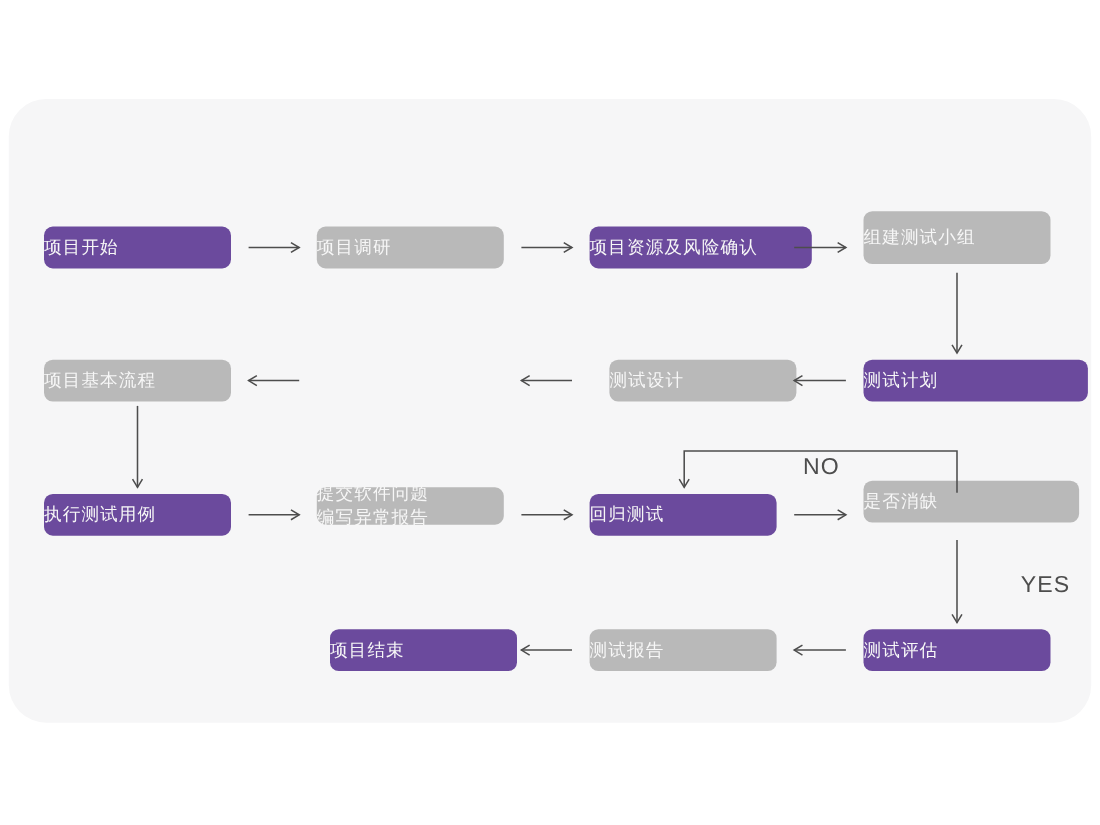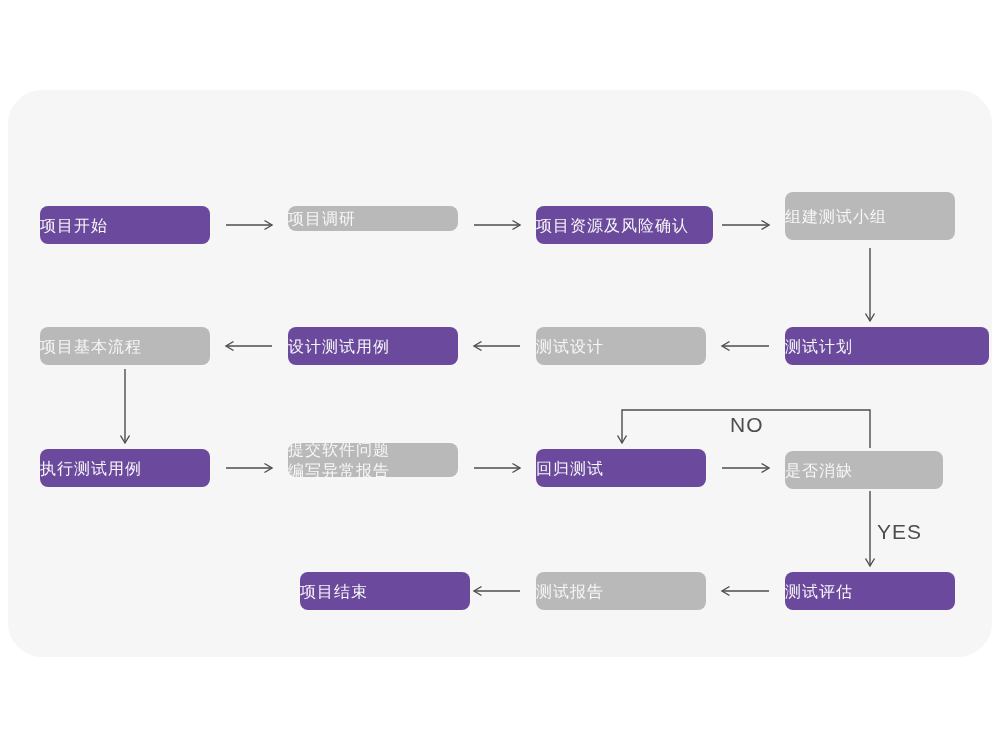--- a/index.html
+++ b/index.html
@@ -43,69 +43,66 @@
 </head>
 <body>
 
 <div class="stage">
   <div class="card"></div>
 
 
   <div class="node purple" style="left:40px;top:206px;width:170px;height:38px">
     <span>项目开始</span>
   </div>
-  <div class="node gray" style="left:288px;top:206px;width:170px;height:25px">
+  <div class="node gray" style="left:288px;top:206px;width:170px;height:38px">
     <span>项目调研</span>
   </div>
-  <div class="node purple" style="left:536px;top:206px;width:177px;height:38px">
+  <div class="node purple" style="left:536px;top:206px;width:202px;height:38px">
     <span>项目资源及风险确认</span>
   </div>
   <div class="node gray" style="left:785px;top:192px;width:170px;height:48px">
     <span>组建测试小组</span>
   </div>
 
   <div class="node gray" style="left:40px;top:327px;width:170px;height:38px">
     <span>项目基本流程</span>
   </div>
-  <div class="node purple" style="left:288px;top:327px;width:170px;height:38px">
-    <span>设计测试用例</span>
-  </div>
-  <div class="node gray" style="left:536px;top:327px;width:170px;height:38px">
+  <div class="node gray" style="left:554px;top:327px;width:170px;height:38px">
     <span>测试设计</span>
   </div>
   <div class="node purple" style="left:785px;top:327px;width:204px;height:38px">
     <span>测试计划</span>
   </div>
 
   <div class="node purple" style="left:40px;top:449px;width:170px;height:38px">
     <span>执行测试用例</span>
   </div>
   <div class="node gray" style="left:288px;top:443px;width:170px;height:34px">
     <span>提交软件问题
 编写异常报告</span>
   </div>
   <div class="node purple" style="left:536px;top:449px;width:170px;height:38px">
     <span>回归测试</span>
   </div>
-  <div class="node gray" style="left:785px;top:451px;width:158px;height:38px">
+  <div class="node gray" style="left:785px;top:437px;width:196px;height:38px">
     <span>是否消缺</span>
   </div>
 
   <div class="node purple" style="left:300px;top:572px;width:170px;height:38px">
     <span>项目结束</span>
   </div>
   <div class="node gray" style="left:536px;top:572px;width:170px;height:38px">
     <span>测试报告</span>
   </div>
   <div class="node purple" style="left:785px;top:572px;width:170px;height:38px">
     <span>测试评估</span>
   </div>
 
   <div class="flow-label" style="left:730px;top:413px;">NO</div>
-  <div class="flow-label" style="left:877px;top:520px;">YES</div>
+  <div class="flow-label" style="left:928px;top:520px;">YES</div>
 
   <svg class="arrows" viewBox="0 0 1000 750" xmlns="http://www.w3.org/2000/svg">
     <defs>
       <marker id="ah" markerWidth="12" markerHeight="12" refX="9" refY="6" orient="auto" markerUnits="userSpaceOnUse">
         <path class="arrow" d="M1.5,1.5 L9,6 L1.5,10.5"></path>
       </marker>
     </defs>
 
     <line class="arrow" x1="226" y1="225" x2="272" y2="225" marker-end="url(#ah)"></line>
     <line class="arrow" x1="474" y1="225" x2="520" y2="225" marker-end="url(#ah)"></line>

